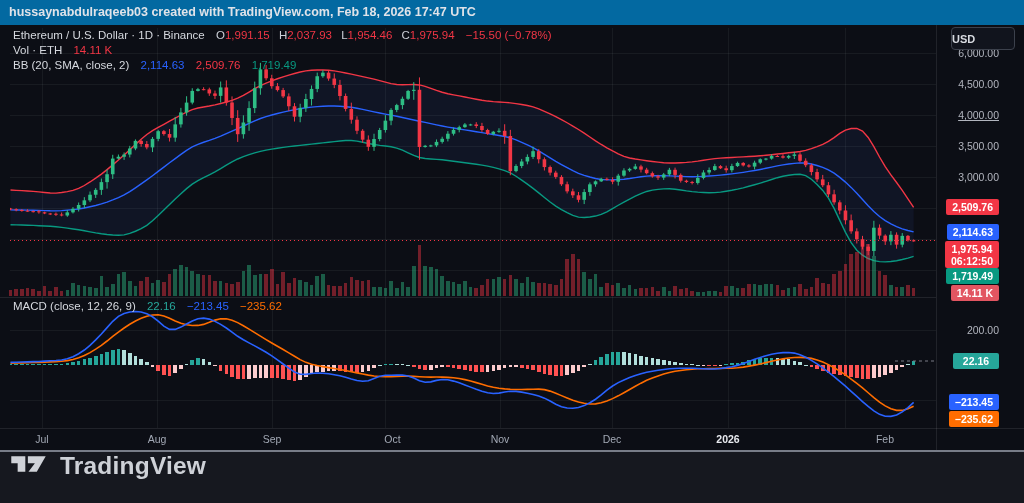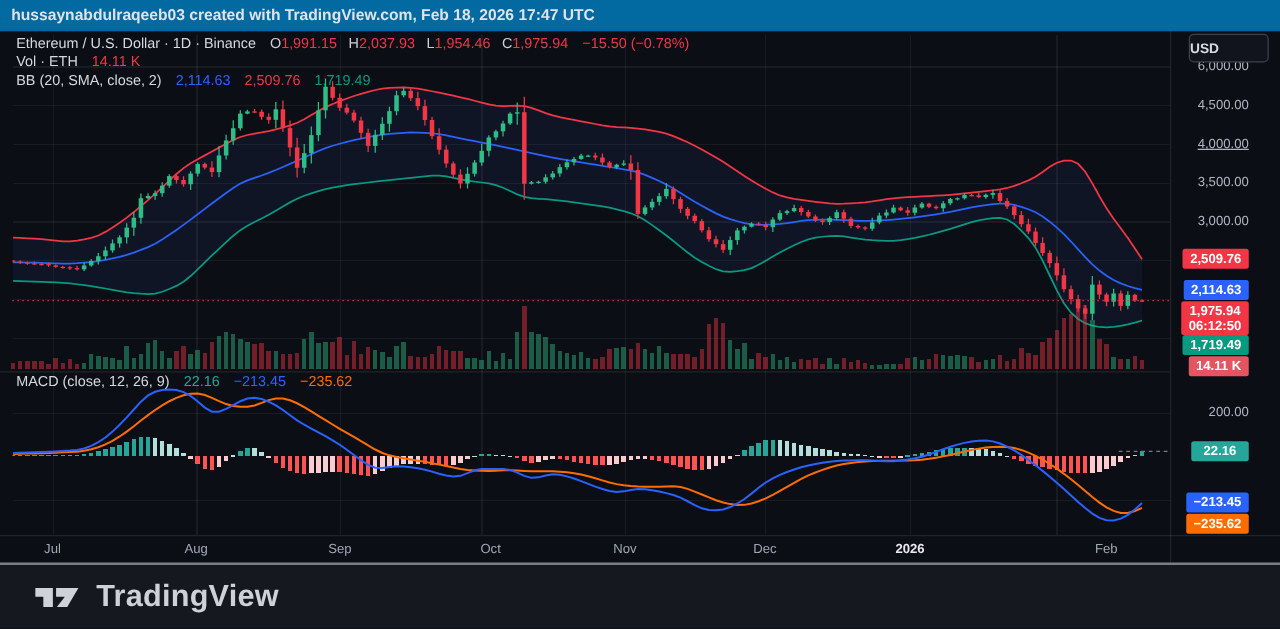--- a/index.html
+++ b/index.html
@@ -18,21 +18,21 @@
            display:flex;align-items:center;justify-content:flex-start;z-index:6;}
   .ptick{position:absolute;right:25px;font-size:10.5px;color:#b2b5be;z-index:4;}
   .tlab{position:absolute;top:433px;transform:translateX(-50%);font-size:10.5px;color:#a2a8b4;z-index:4;}
   .tlab.year{color:#e8eaef;font-weight:700;}
   .chip{position:absolute;right:25px;min-width:46px;height:16px;padding:0 6px;border-radius:2px;
         color:#fff;font-size:10.5px;font-weight:700;display:flex;align-items:center;justify-content:center;
         z-index:6;box-sizing:border-box;}
   .chip-2l{height:27px;flex-direction:column;line-height:12px;justify-content:center;}
   .chip-2l .sub{font-weight:700;}
   .footer{position:absolute;left:0;top:450px;width:100%;height:53px;background:#16181f;
-          border-top:2px solid #787d88;display:flex;align-items:center;padding-left:27px;box-sizing:border-box;}
+          border-top:2px solid #787d88;display:flex;align-items:flex-start;padding-left:10px;box-sizing:border-box;}
   .brand{color:#ced1d7;font-size:24.5px;font-weight:700;margin-left:13px;letter-spacing:.2px;}
 </style>
 </head>
 <body>
 
 <div class="shot">
 
   <div class="topbar">
     <span>hussaynabdulraqeeb03 created with TradingView.com, Feb 18, 2026 17:47 UTC</span>
   </div>

